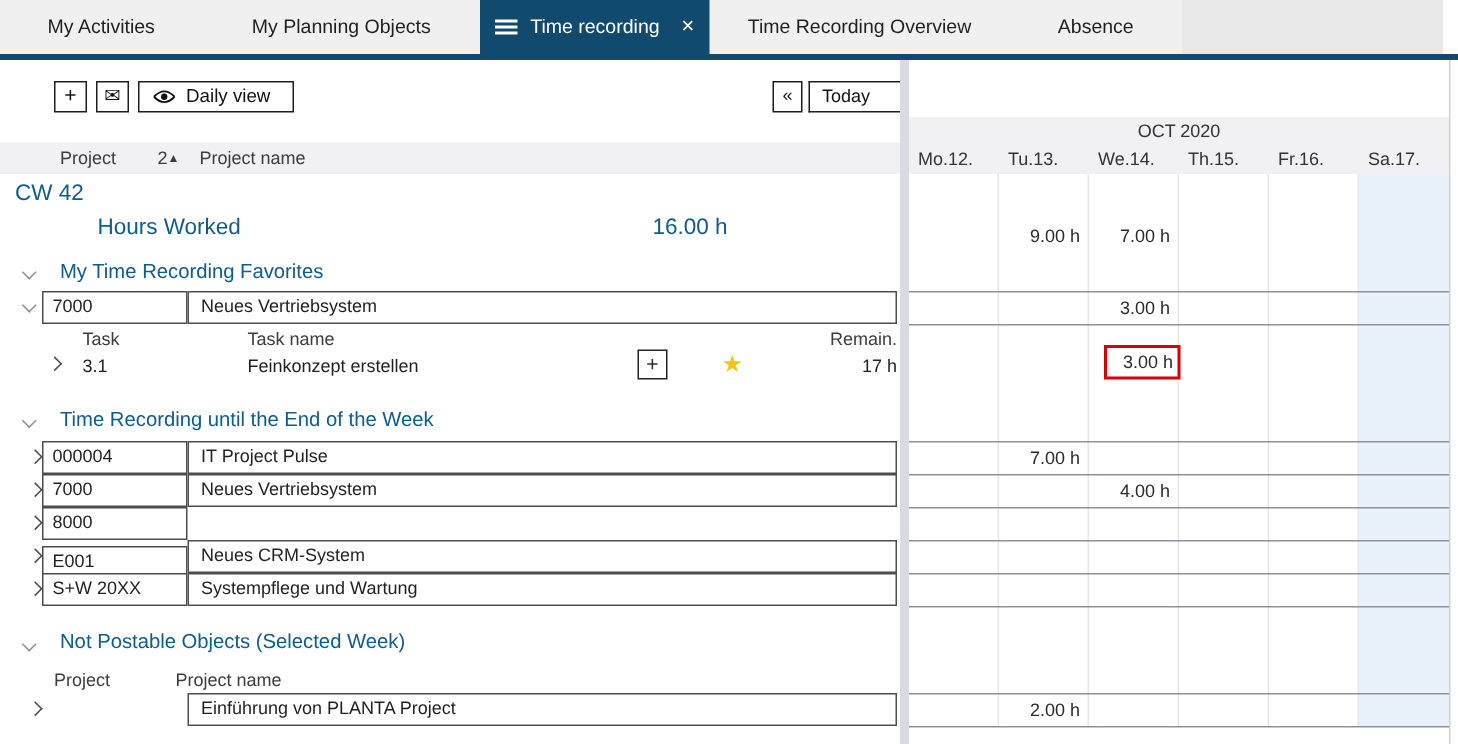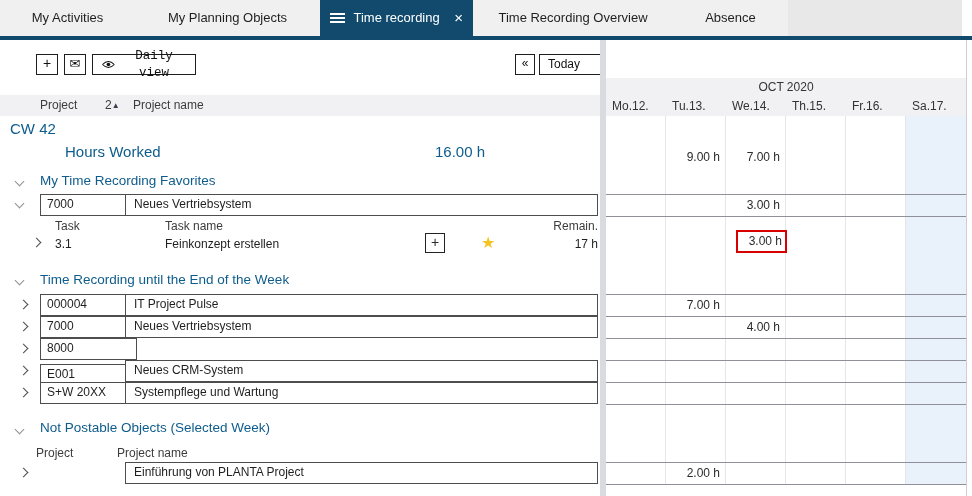--- a/index.html
+++ b/index.html
@@ -17,21 +17,21 @@
   .tab.active .tab-label { flex:1; text-align:center; font-size:13px; }
   .underline { position:absolute; left:0; top:36px; width:972px; height:4px; background:#114a6d; }
   .burger { width:15px; height:11px; display:inline-block; position:relative; }
   .burger span { position:absolute; left:0; width:15px; height:2px; background:#fff; }
   .burger span:nth-child(1){top:0} .burger span:nth-child(2){top:4px} .burger span:nth-child(3){top:8px}
   .tab-close { font-size:15px; color:#fff; margin-left:6px; }
 
   
   .tbtn { position:absolute; top:54px; height:21px; background:#fff; border:1.5px solid #1d1d1d;
           text-align:center; font-size:14px; line-height:17px; color:#111; }
-  .btn-view { display:flex; align-items:center; gap:7px; padding:0 9px; font-size:12.5px;font-family:Liberation Mono, monospace; }
+  .btn-view { display:flex; align-items:center; gap:7px; padding:0 9px; font-size:12.5px; }
   .btn-today { text-align:left; padding-left:8px; font-size:12px; line-height:18px; border-right:none; }
 
   
   .band-left { position:absolute; left:0; top:95px; width:600px; height:21px; background:#f1f1f4; }
   .band-right { position:absolute; left:606px; top:78px; width:360px; height:38px; background:#f1f1f4; }
   .month-label { position:absolute; left:606px; top:80px; width:360px; text-align:center;
                  font-size:12px; color:#333; }
   .day-label { position:absolute; top:97px; width:60px; height:19px; line-height:19px;
                padding-left:6px; font-size:12px; color:#333; }
 
@@ -46,21 +46,21 @@
   .blue { color:#0e5c8c; }
   .cw { position:absolute; left:10px; top:120px; font-size:15px; font-weight:500; }
   .hours-label { position:absolute; left:65px; top:143px; font-size:15px; font-weight:500; }
   .hours-total { position:absolute; left:365px; top:143px; width:120px; text-align:right; font-size:15px; font-weight:500; }
   .sec-title { position:absolute; left:40px; font-size:13.5px; font-weight:500; }
   .chev { position:absolute; width:7px; height:7px; border-right:1.8px solid #8f8f95; border-bottom:1.8px solid #8f8f95; }
   .chev.down { transform:rotate(45deg); }
   .chev.right { transform:rotate(-45deg); border-color:#4d4d4d; }
   .cell { position:absolute; height:22px; line-height:19px; background:#fff; border:1px solid #4d4d4d;
           font-size:12px; color:#1f1f1f; }
-  .cell-id { left:28px; width:97px; padding-left:6px;margin-left:12px; }
+  .cell-id { left:28px; width:97px; padding-left:6px; }
   .cell-name { left:125px; width:473px; padding-left:8px; }
   .subhead { position:absolute; font-size:12px; color:#3c3c3c; }
   .plain { position:absolute; font-size:12px; color:#1f1f1f; }
   .dayval { position:absolute; width:57px; height:22px; line-height:22px; text-align:right;
             padding-right:3px; font-size:12px; color:#2b2b2b; }
   .redcell { position:absolute; left:736px; top:230px; width:51px; height:23px; border:2px solid #d90000;
              background:#fff; }
   .redcell span { display:block; text-align:right; padding-right:3px; line-height:19px; font-size:12px; color:#2b2b2b; }
   .addtask { position:absolute; left:425px; top:233px; width:20px; height:20px; border:1.5px solid #222;
              text-align:center; line-height:16px; font-size:14px; background:#fff; }

